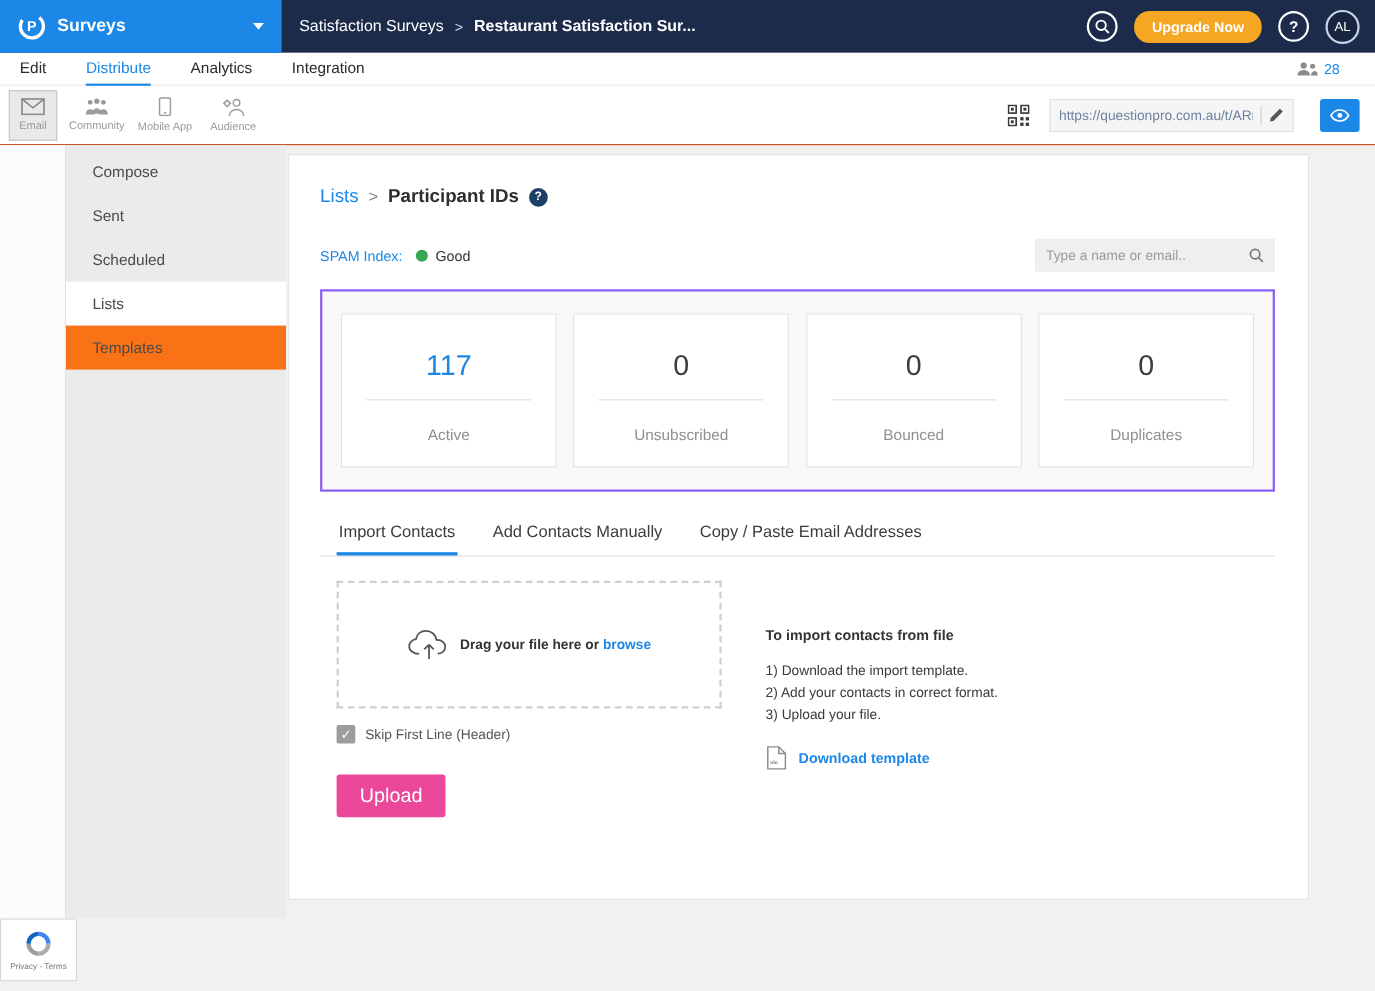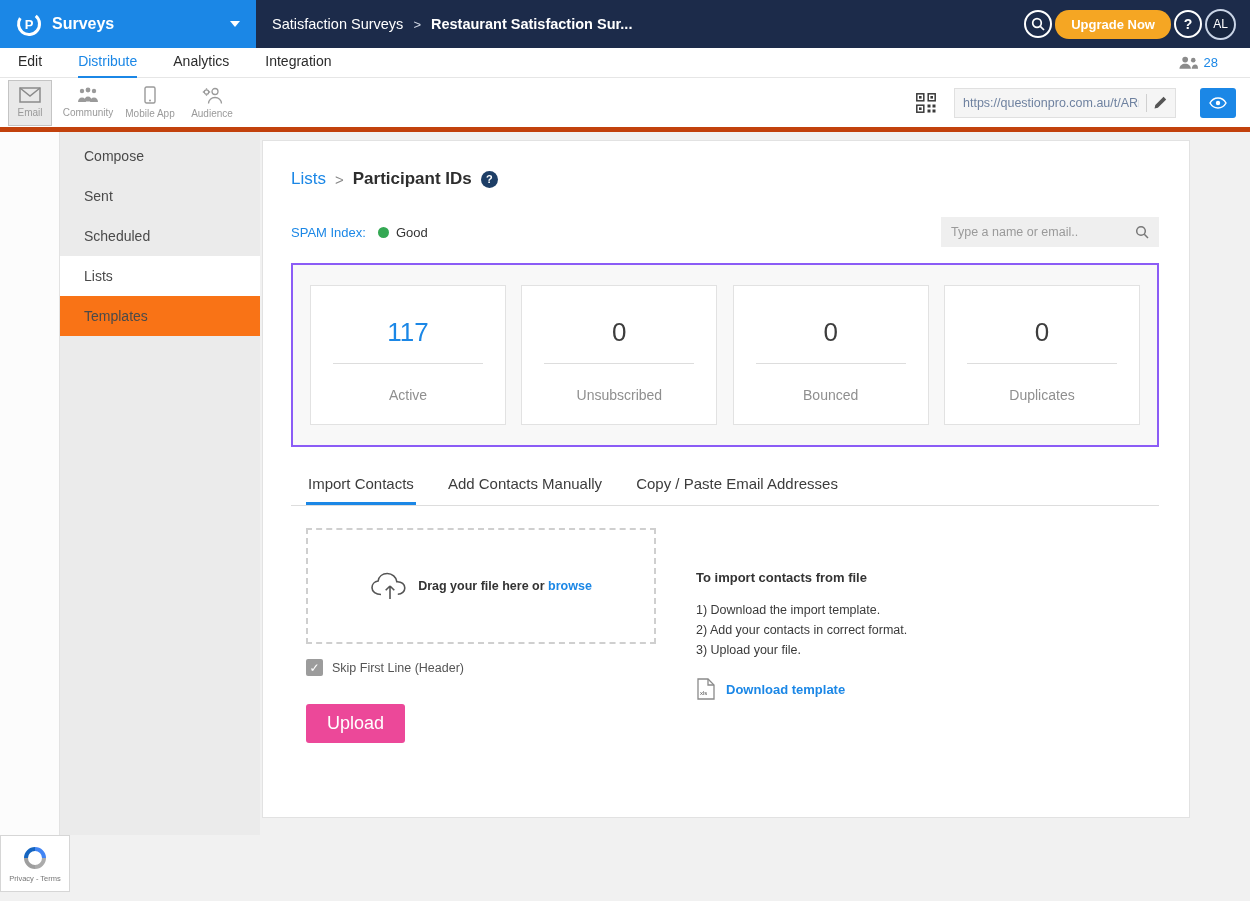--- a/index.html
+++ b/index.html
@@ -12,34 +12,34 @@
   }
 
   
   .topbar { height: 48px; background: #1C2B4A; display: flex; align-items: center; color: #fff; }
   .brand { width: 256px; height: 48px; background: #1B87E6; display: flex; align-items: center; padding: 0 16px; gap: 10px; cursor: pointer; }
   .brand-label { font-size: 16px; font-weight: bold; }
   .brand-caret { margin-left: auto; width: 0; height: 0; border-left: 5px solid transparent; border-right: 5px solid transparent; border-top: 6px solid #fff; }
   .topbar-crumbs { margin-left: 16px; font-size: 14.5px; display: flex; align-items: center; gap: 10px; }
   .topbar-crumbs .sep { color: #cfd6e4; font-size: 13px; }
   .topbar-crumbs .cur { font-weight: bold; }
-  .topbar-right { margin-left: auto; display: flex; align-items: center; gap: 3px; padding-right: 14px; }
+  .topbar-right { margin-left: auto; display: flex; align-items: center; gap: 15px; padding-right: 14px; }
   .icon-circle { width: 28px; height: 28px; border-radius: 50%; border: 2px solid #fff; display: flex; align-items: center; justify-content: center; font-size: 14px; font-weight: bold; color: #fff; cursor: pointer; background: transparent; }
   .upgrade-btn { background: #F5A623; color: #fff; font-size: 13px; font-weight: bold; border: none; border-radius: 14px; padding: 7px 16px; cursor: pointer; font-family: inherit; }
   .avatar { width: 31px; height: 31px; border-radius: 50%; border: 2px solid #c9d4e6; background: #17253f; display: flex; align-items: center; justify-content: center; font-size: 12px; font-weight: normal; cursor: pointer; }
 
   
   .navtabs { height: 30px; background: #fff; border-bottom: 1px solid #e6e6e6; display: flex; align-items: center; padding: 0 18px; gap: 36px; }
   .navtab { font-size: 14px; color: #2b2b2b; cursor: pointer; height: 30px; line-height: 27px; }
   .navtab.active { color: #1B87E6; border-bottom: 2px solid #1B87E6; }
   .nav-right { margin-left: auto; display: flex; align-items: center; gap: 6px; padding-right: 14px; }
   .nav-count { color: #1B87E6; font-size: 13px; }
 
   
-  .toolbar { height: 54px; background: #fff; border-bottom: 5px solid #c2410c; display: flex; align-items: center; padding: 0 14px 0 8px; }
+  .toolbar { height: 54px; background: #fff; border-bottom: 1px solid #c2410c; display: flex; align-items: center; padding: 0 14px 0 8px; }
   .channel { min-width: 52px; height: 46px; display: flex; flex-direction: column; align-items: center; justify-content: center; gap: 4px; color: #9a9a9a; font-size: 10px; cursor: pointer; margin-right: 10px; }
   .channel.active { background: #e9e9e9; border: 1px solid #c4c4c4; min-width: 44px; }
   .toolbar-right { margin-left: auto; display: flex; align-items: center; }
   .qr-wrap { margin-right: 18px; cursor: pointer; display: flex; }
   .url-box { width: 222px; height: 30px; background: #f5f5f5; border: 1px solid #e0e0e0; display: flex; align-items: center; padding: 0 8px; gap: 7px; }
   .url-input { flex: 1; min-width: 0; border: none; background: transparent; font-size: 12.5px; color: #6f82a0; outline: none; font-family: inherit; }
   .url-divider { width: 1px; height: 18px; background: #d0d0d0; }
   .eye-btn { margin-left: 24px; width: 36px; height: 30px; background: #1B87E6; border: none; border-radius: 3px; display: flex; align-items: center; justify-content: center; cursor: pointer; }
 
   

